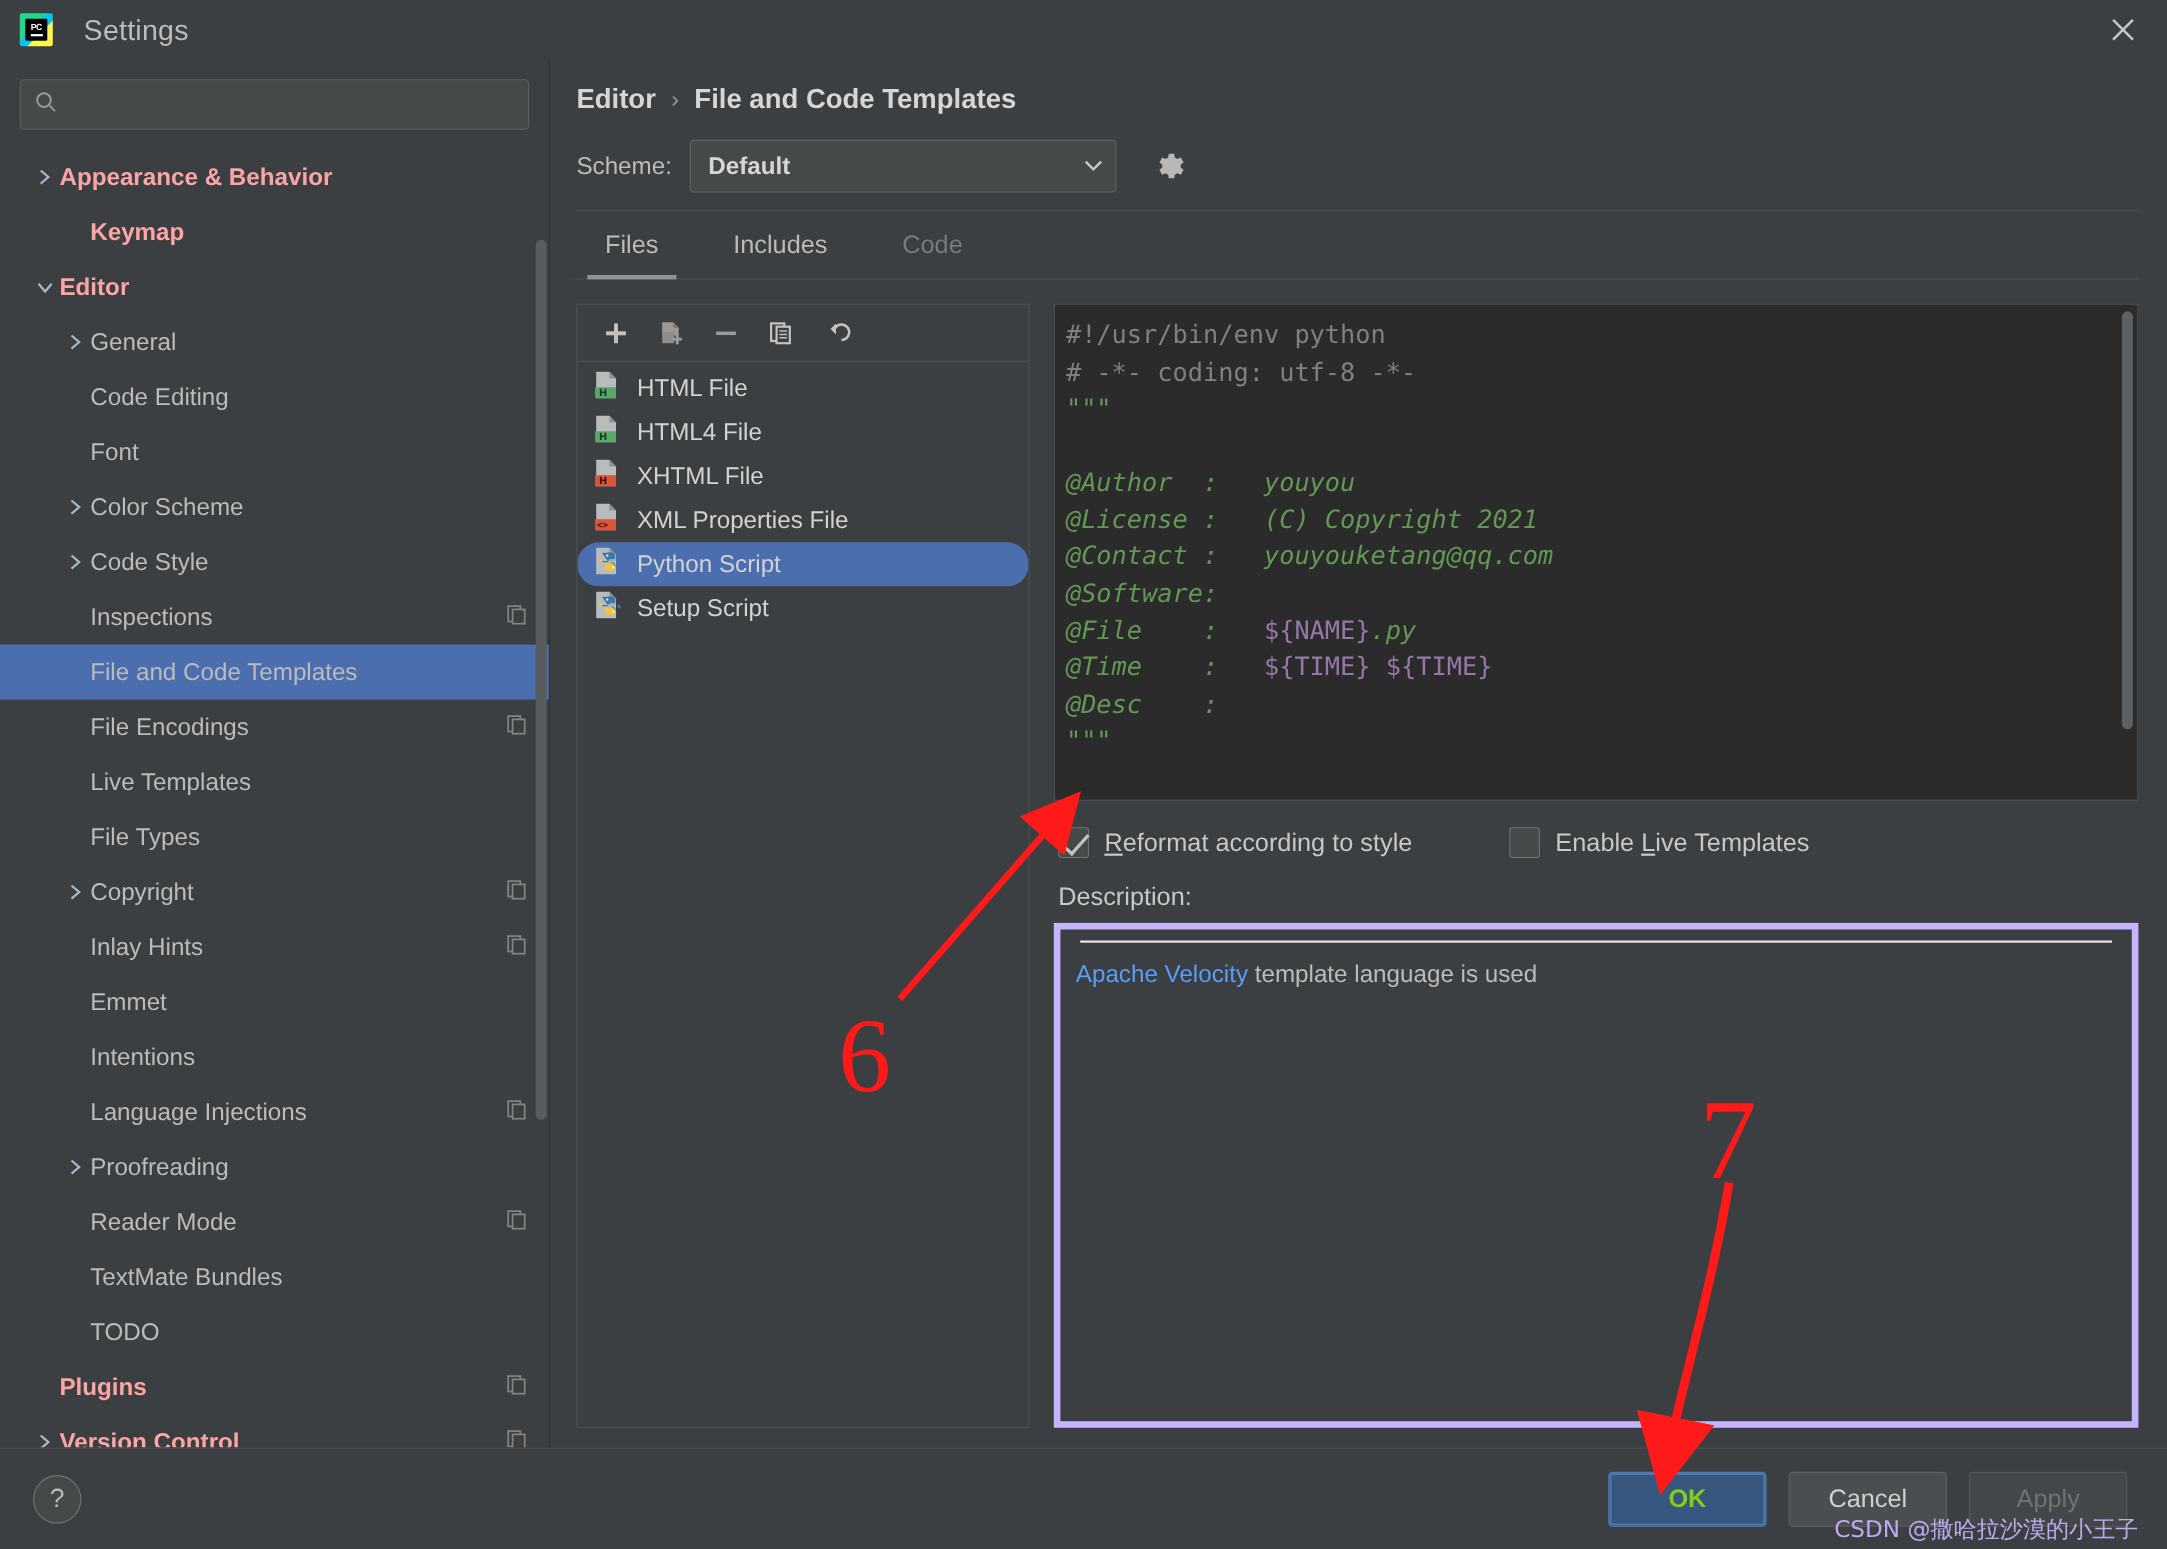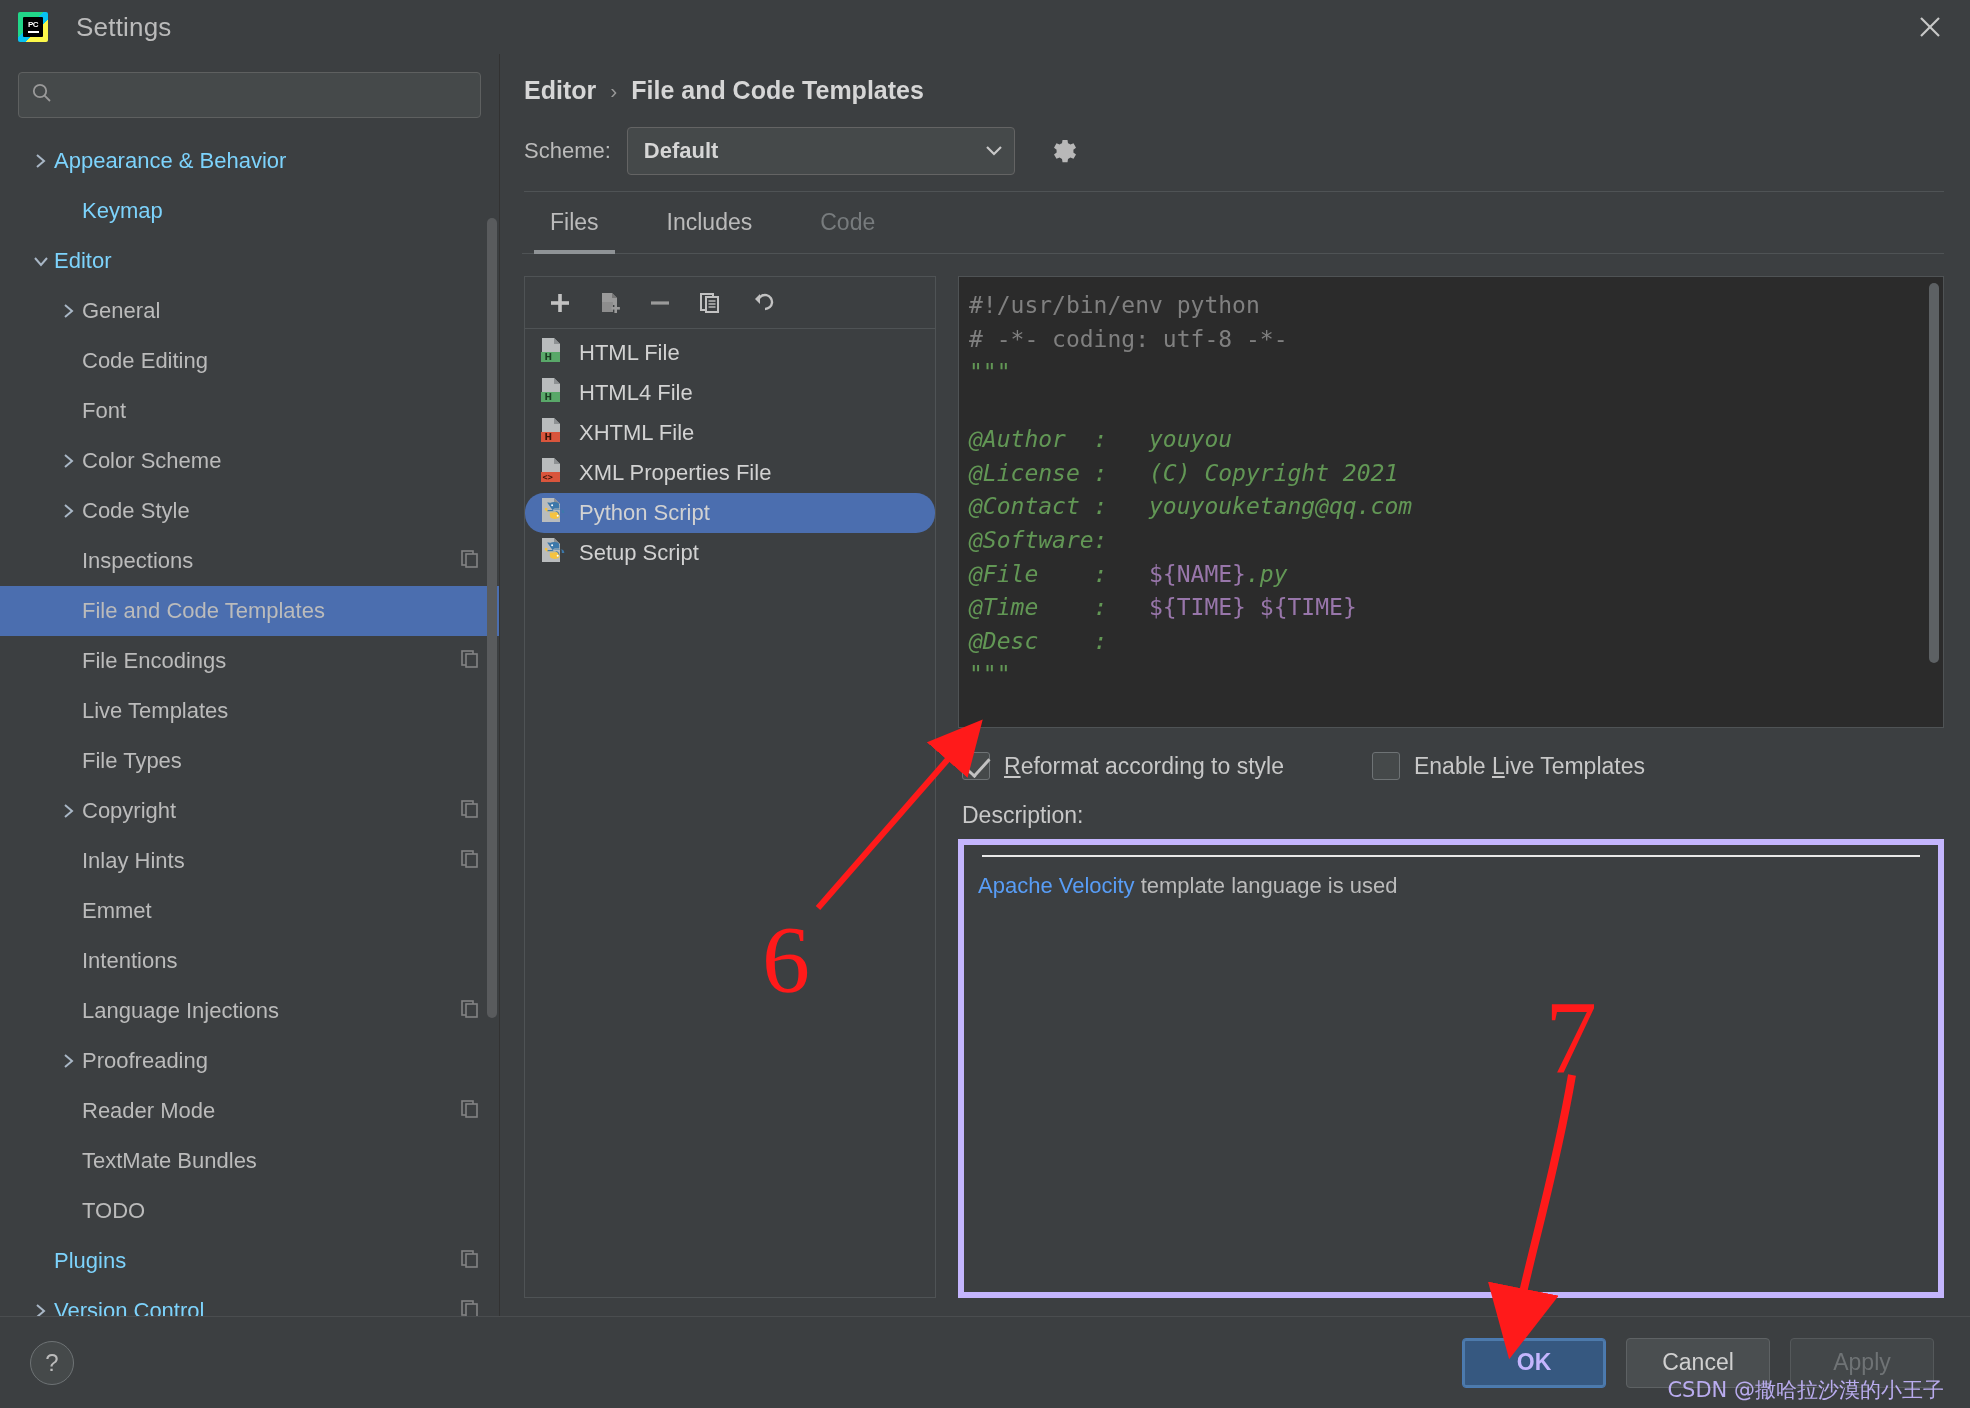--- a/index.html
+++ b/index.html
@@ -78,21 +78,21 @@
   }
   .tree-item.selected { background: #4b6eaf; }
   .tree-item .arrow {
     width: 26px; min-width: 26px; color: #a9b7c6; font-size: 17px;
     display: flex; align-items: center; justify-content: center;
   }
   .tree-item .arrow svg { display:block; }
   .tree-item .label {
     color: #bbbbbb; font-size: 22px; white-space: nowrap;
   }
-  .tree-item.bold .label { font-weight: normal; color: #7dd3fc; }
+  .tree-item.bold .label { font-weight: bold; color: #fca5a5; }
   .tree-item.indent-1 { padding-left: 28px; }
   .tree-item.indent-2 { padding-left: 56px; }
   .tree-item .copy-icon {
     margin-left: auto; opacity: .75;
   }
   .tree-scrollbar {
     position: absolute; right: 2px; top: 90px; width: 10px; height: 800px;
     background: #595b5d; border-radius: 5px;
   }
   .tree-clip { position: relative; height: 100%; overflow: hidden; }
@@ -211,21 +211,21 @@
     display: flex; align-items: center; justify-content: center; cursor: pointer;
   }
   .footer-buttons { margin-left: auto; display: flex; align-items: center; gap: 20px; }
   .btn {
     height: 50px; min-width: 144px; padding: 0 26px; border-radius: 4px;
     border: 1px solid #5e6264; background: #4a4e50; color: #d0d0d0;
     font-size: 23px; display: flex; align-items: center; justify-content: center;
     cursor: pointer; font-family: "Liberation Sans", sans-serif;
   }
   .btn.primary {
-    background: #365880; border: 1px solid #4a7ab3; color: #c4b5fd; font-weight: bold;
+    background: #365880; border: 1px solid #4a7ab3; color: #84cc16; font-weight: bold;
     box-shadow: 0 0 0 2px #4d7aab inset;
   }
   .btn.disabled { color: #6f7375; border-color: #55595b; background: #434749; cursor: default; }
   .watermark {
     position: absolute; right: 26px; bottom: 4px;
     color: #c4b5fd; font-size: 21px; opacity: .92;
     font-family: "DejaVu Sans", sans-serif;
   }
 
   

